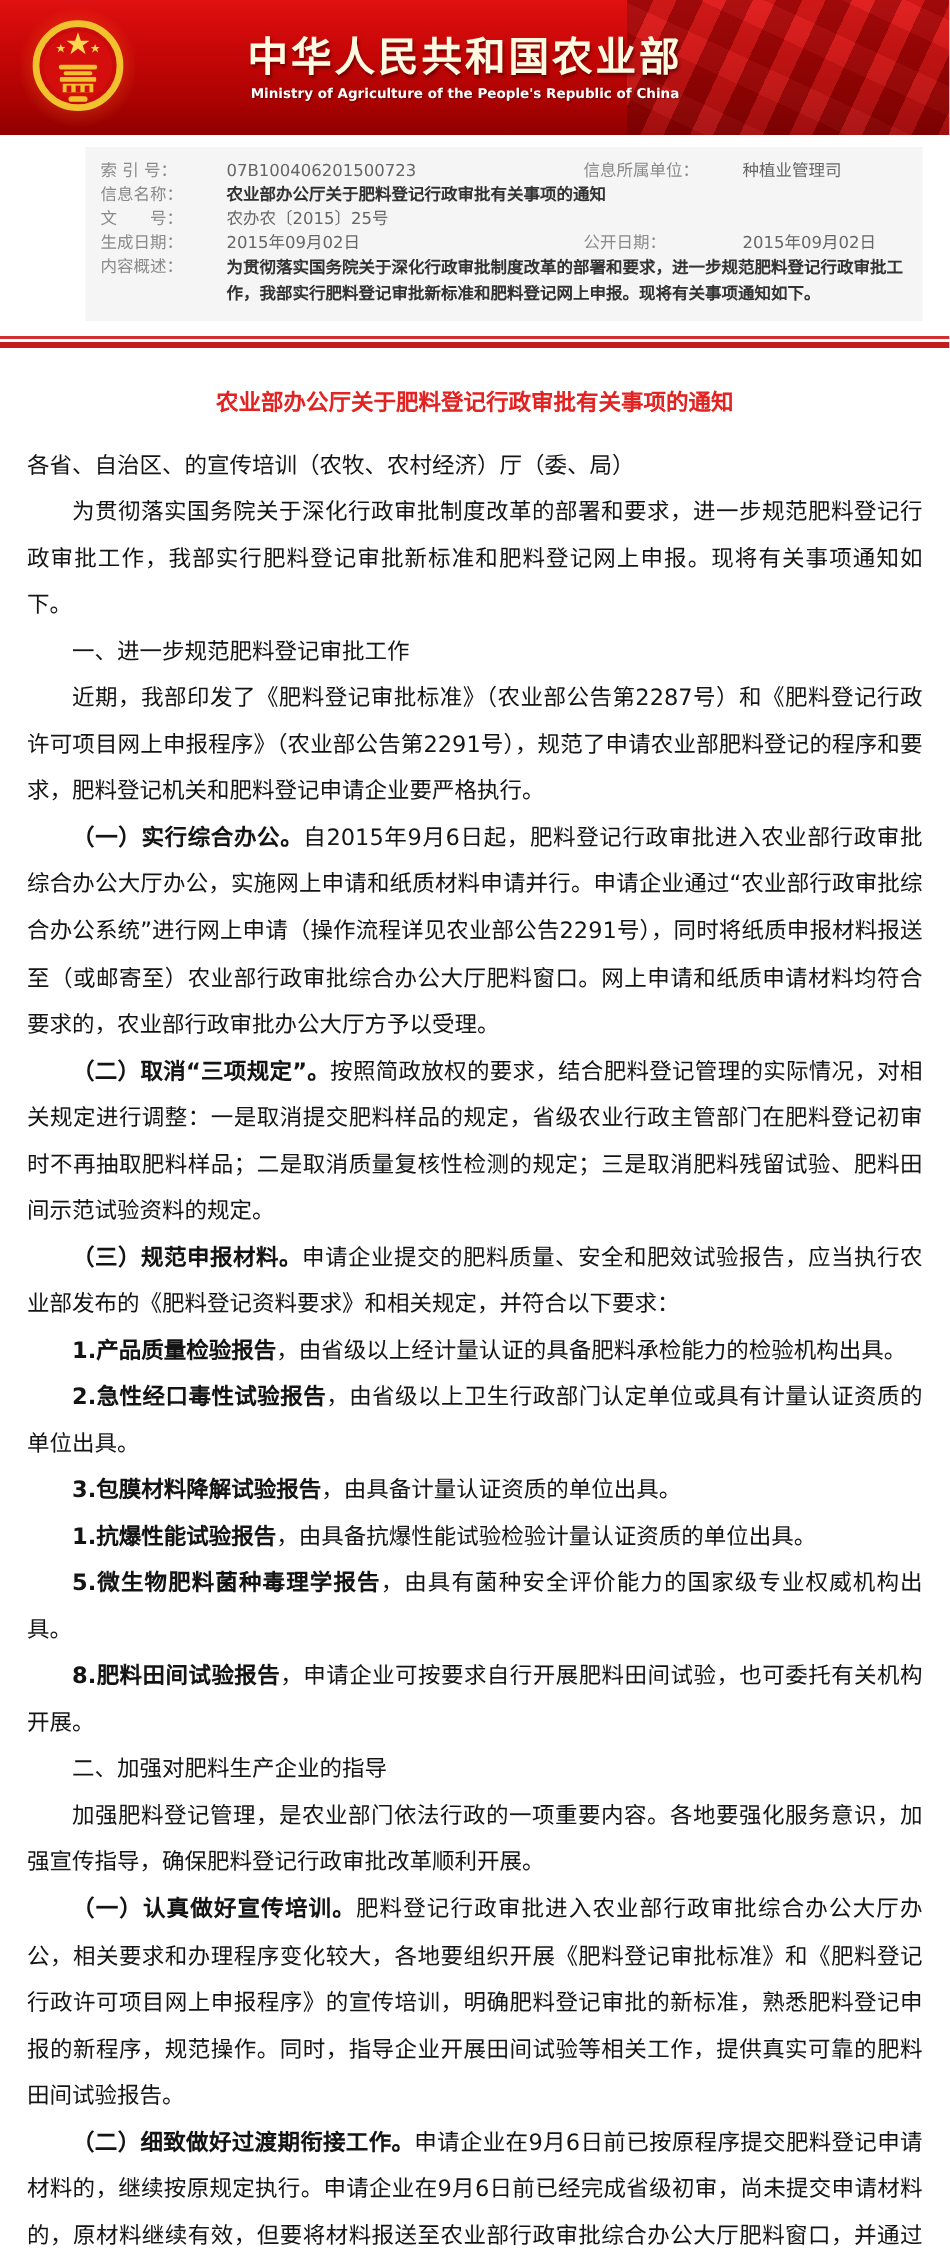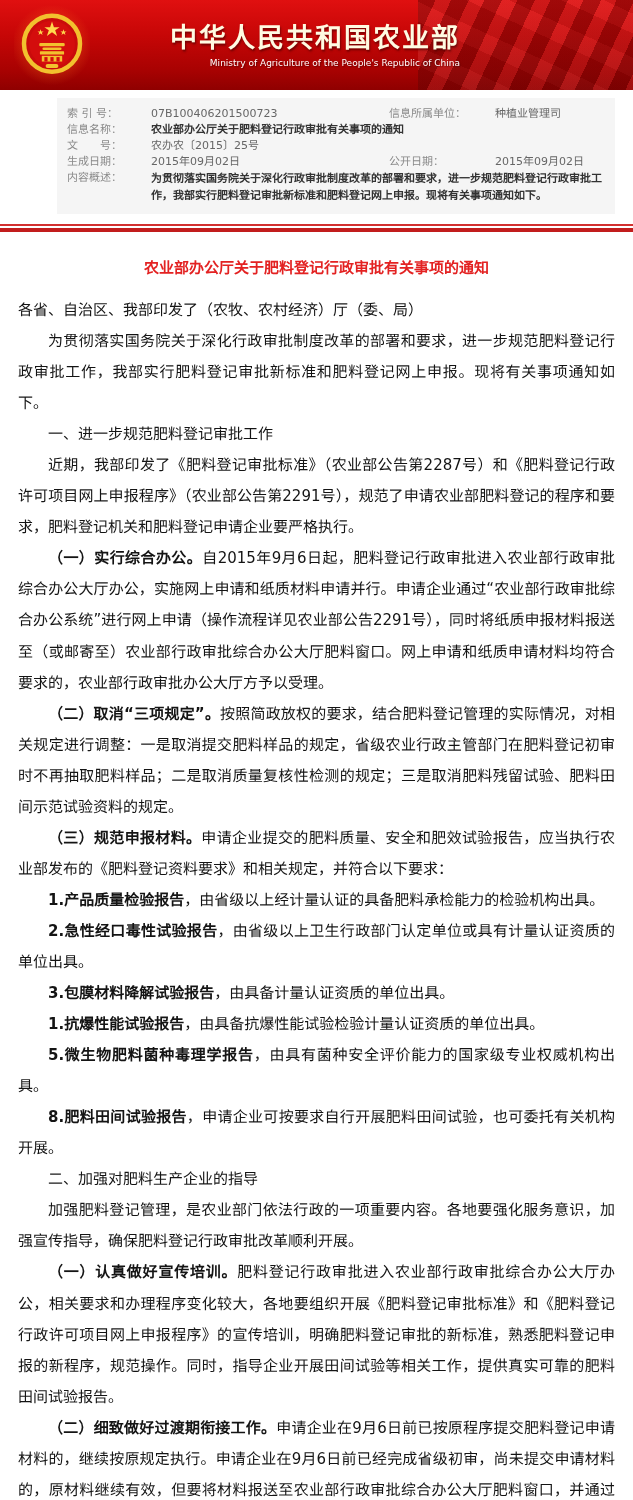--- a/index.html
+++ b/index.html
@@ -20,29 +20,29 @@
     background:
       repeating-linear-gradient(115deg,rgba(90,0,0,.38) 0 16px,rgba(220,60,60,.22) 16px 30px),
       repeating-linear-gradient(25deg,rgba(140,10,10,.25) 0 22px,rgba(255,120,120,.10) 22px 40px);
   }
   .emblem-wrap{
     position:absolute;left:14px;top:4px;width:76px;height:82px;
     background:radial-gradient(circle at 50% 50%,rgba(255,200,60,.55) 0%,rgba(255,120,30,.25) 45%,rgba(200,0,0,0) 72%);
     display:flex;align-items:center;justify-content:center;
   }
   .org-block{
-    position:absolute;left:160px;top:16px;width:300px;text-align:right;
+    position:absolute;left:160px;top:16px;width:300px;text-align:center;
   }
   .org-cn{
     font-size:27px;font-weight:bold;color:#fffbe2;letter-spacing:2px;
     text-shadow:1px 2px 2px rgba(60,0,0,.55);
     white-space:nowrap;
   }
   .org-en{
-    margin-top:3px;font-size:9px;font-weight:normal;color:#ffffff;
+    margin-top:3px;font-size:9px;font-weight:bold;color:#ffffff;
     text-shadow:1px 1px 1px rgba(60,0,0,.5);
     white-space:nowrap;
   }
   .section-title{
     position:absolute;right:14px;top:26px;
     font-size:34px;font-weight:bold;color:#ffffff;letter-spacing:5px;
     text-shadow:2px 3px 3px rgba(70,0,0,.65);
     white-space:nowrap;
   }
   
@@ -149,21 +149,21 @@
 
 <div class="divider">
   <div class="thin"></div>
     <div class="gap"></div>
     <div class="thick"></div>
 </div>
 
 <h1 class="doc-title">农业部办公厅关于肥料登记行政审批有关事项的通知</h1>
 
 <div class="doc-body">
-    <p class="salutation">各省、自治区、我部印发了（农牧、农村经济）厅（委、局）</p>
+    <p class="salutation">各省、自治区、的宣传培训（农牧、农村经济）厅（委、局）</p>
     <p class="para">为贯彻落实国务院关于深化行政审批制度改革的部署和要求，进一步规范肥料登记行政审批工作，我部实行肥料登记审批新标准和肥料登记网上申报。现将有关事项通知如下。</p>
     <p class="para">一、进一步规范肥料登记审批工作</p>
     <p class="para">近期，我部印发了《肥料登记审批标准》（农业部公告第2287号）和《肥料登记行政许可项目网上申报程序》（农业部公告第2291号），规范了申请农业部肥料登记的程序和要求，肥料登记机关和肥料登记申请企业要严格执行。</p>
     <p class="para"><b>（一）实行综合办公。</b>自2015年9月6日起，肥料登记行政审批进入农业部行政审批综合办公大厅办公，实施网上申请和纸质材料申请并行。申请企业通过“农业部行政审批综合办公系统”进行网上申请（操作流程详见农业部公告2291号），同时将纸质申报材料报送至（或邮寄至）农业部行政审批综合办公大厅肥料窗口。网上申请和纸质申请材料均符合要求的，农业部行政审批办公大厅方予以受理。</p>
     <p class="para"><b>（二）取消“三项规定”。</b>按照简政放权的要求，结合肥料登记管理的实际情况，对相关规定进行调整：一是取消提交肥料样品的规定，省级农业行政主管部门在肥料登记初审时不再抽取肥料样品；二是取消质量复核性检测的规定；三是取消肥料残留试验、肥料田间示范试验资料的规定。</p>
     <p class="para"><b>（三）规范申报材料。</b>申请企业提交的肥料质量、安全和肥效试验报告，应当执行农业部发布的《肥料登记资料要求》和相关规定，并符合以下要求：</p>
     <p class="para"><b>1.产品质量检验报告</b>，由省级以上经计量认证的具备肥料承检能力的检验机构出具。</p>
     <p class="para"><b>2.急性经口毒性试验报告</b>，由省级以上卫生行政部门认定单位或具有计量认证资质的单位出具。</p>
     <p class="para"><b>3.包膜材料降解试验报告</b>，由具备计量认证资质的单位出具。</p>
     <p class="para"><b>1.抗爆性能试验报告</b>，由具备抗爆性能试验检验计量认证资质的单位出具。</p>

